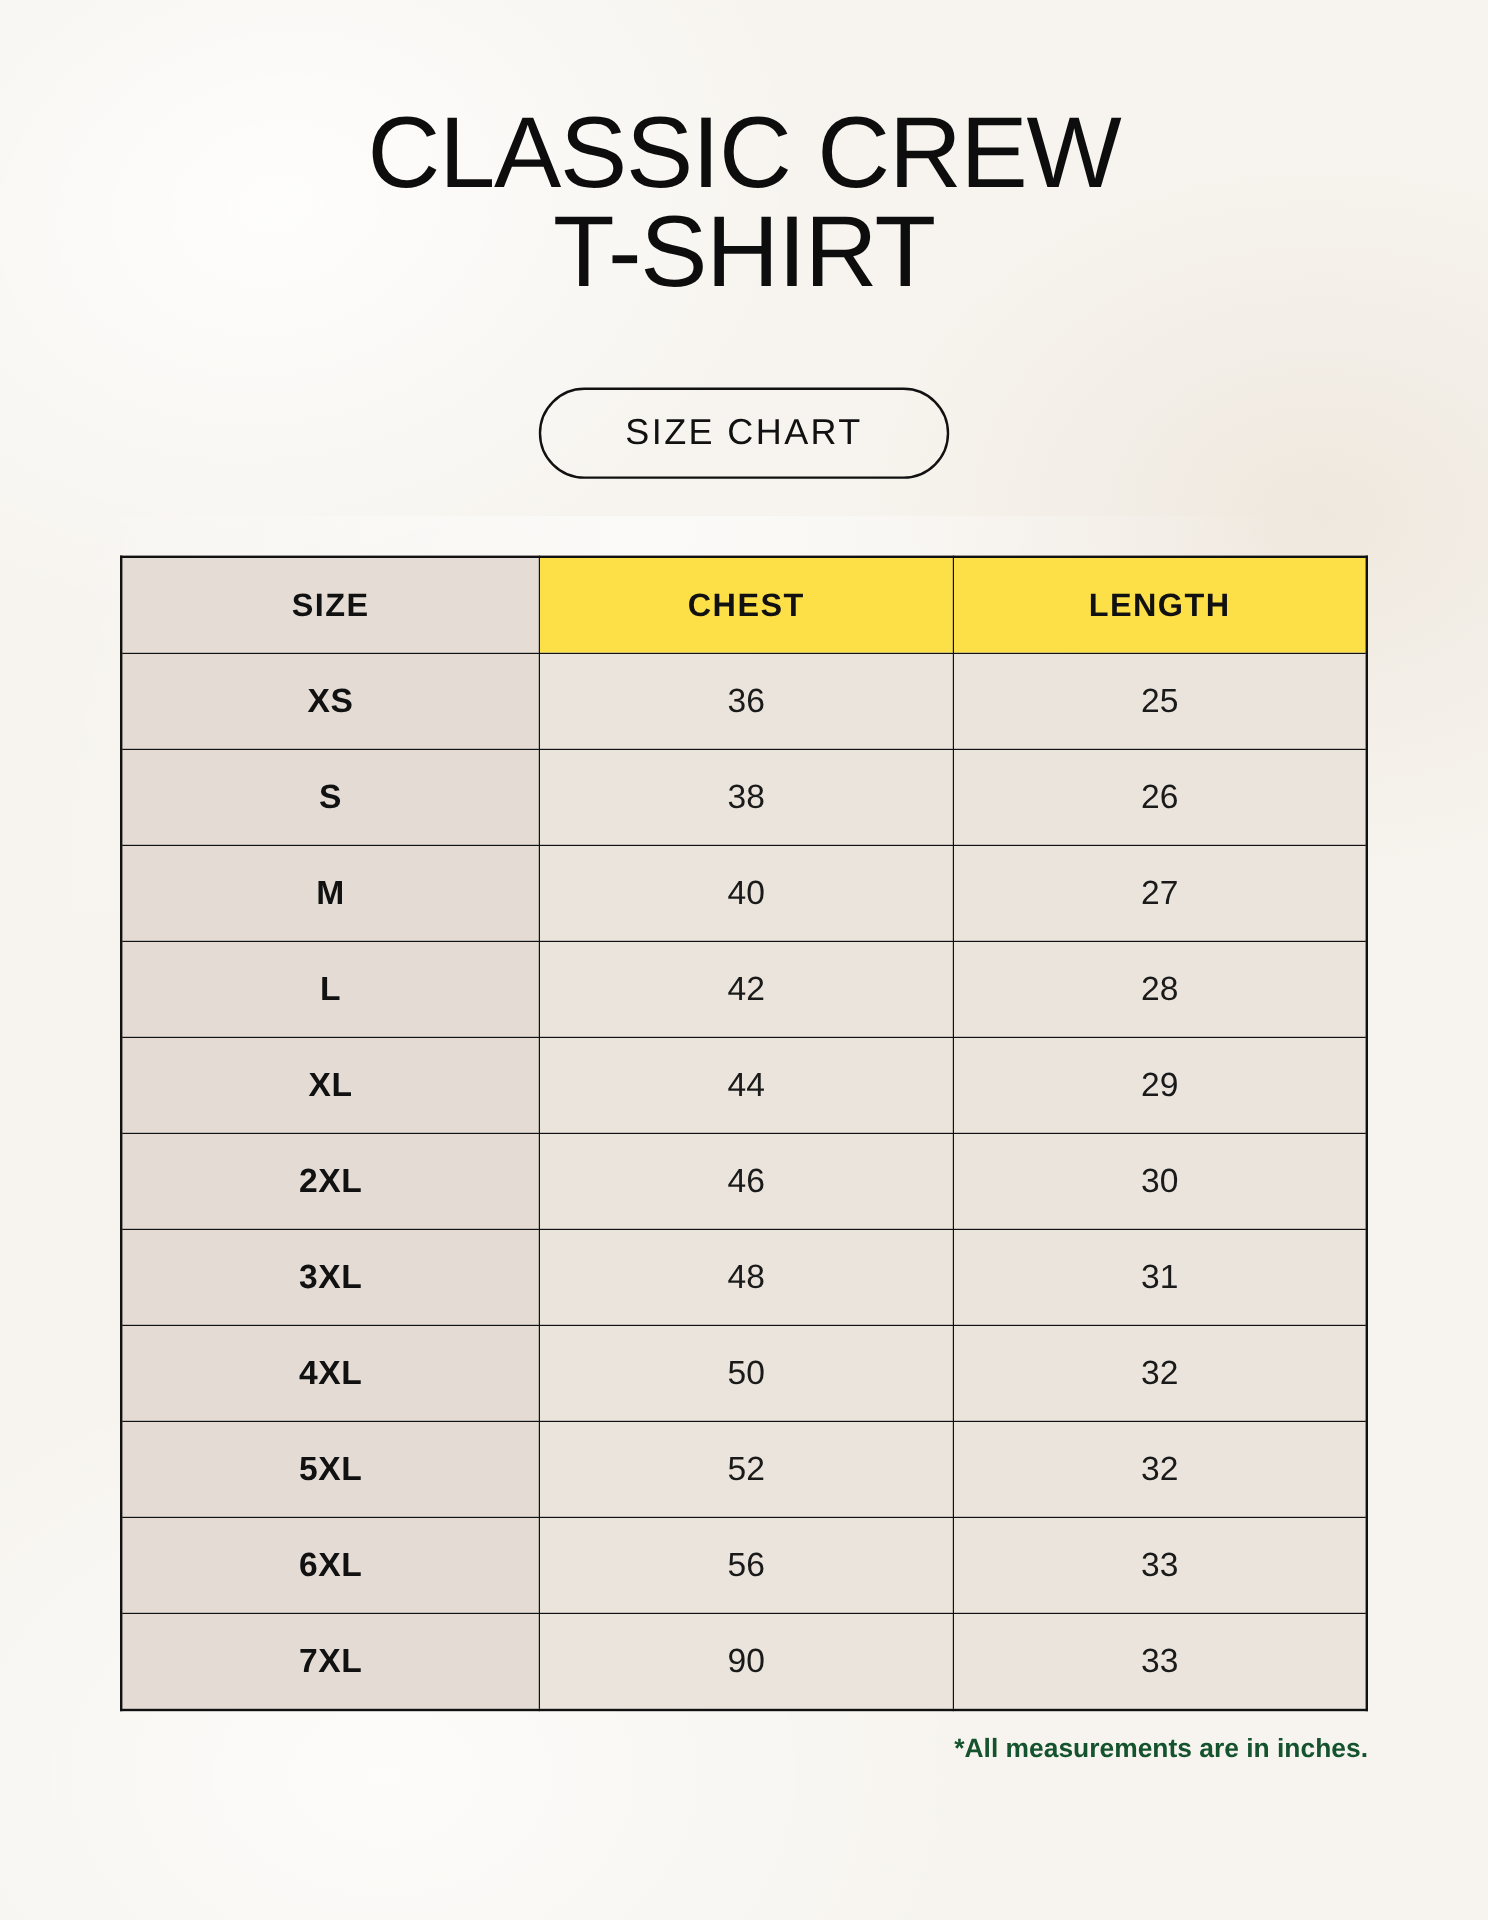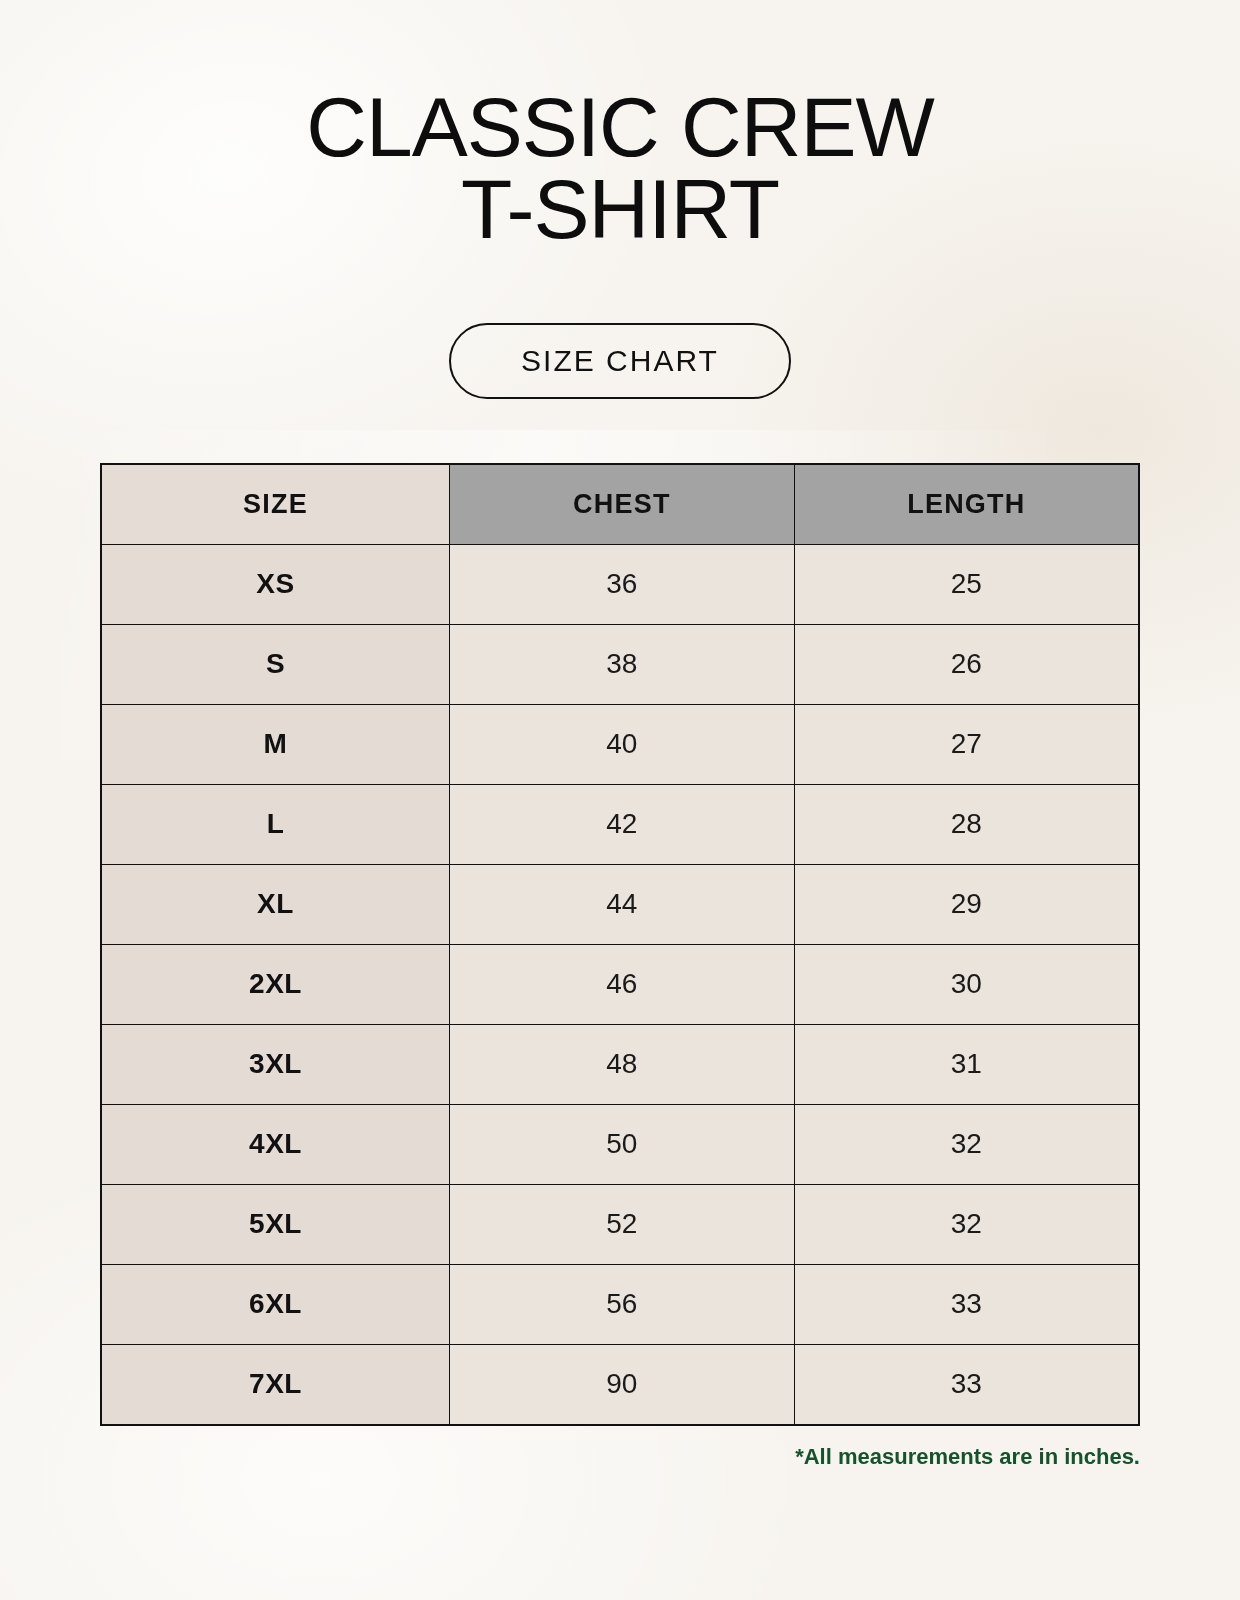--- a/index.html
+++ b/index.html
@@ -97,21 +97,21 @@
   th {
     font-size: 27px;
     font-weight: 700;
     letter-spacing: 1.2px;
   }
   th.size-head {
     background: #e4dcd5;
     width: 345px;
   }
   th.measure-head {
-    background: #a3a3a3;
+    background: #fde047;
   }
   td.size-cell {
     background: #e3dbd4;
     font-size: 28px;
     font-weight: 700;
     letter-spacing: 0.5px;
   }
   td.value-cell {
     background: #ebe4dc;
     font-size: 28px;

